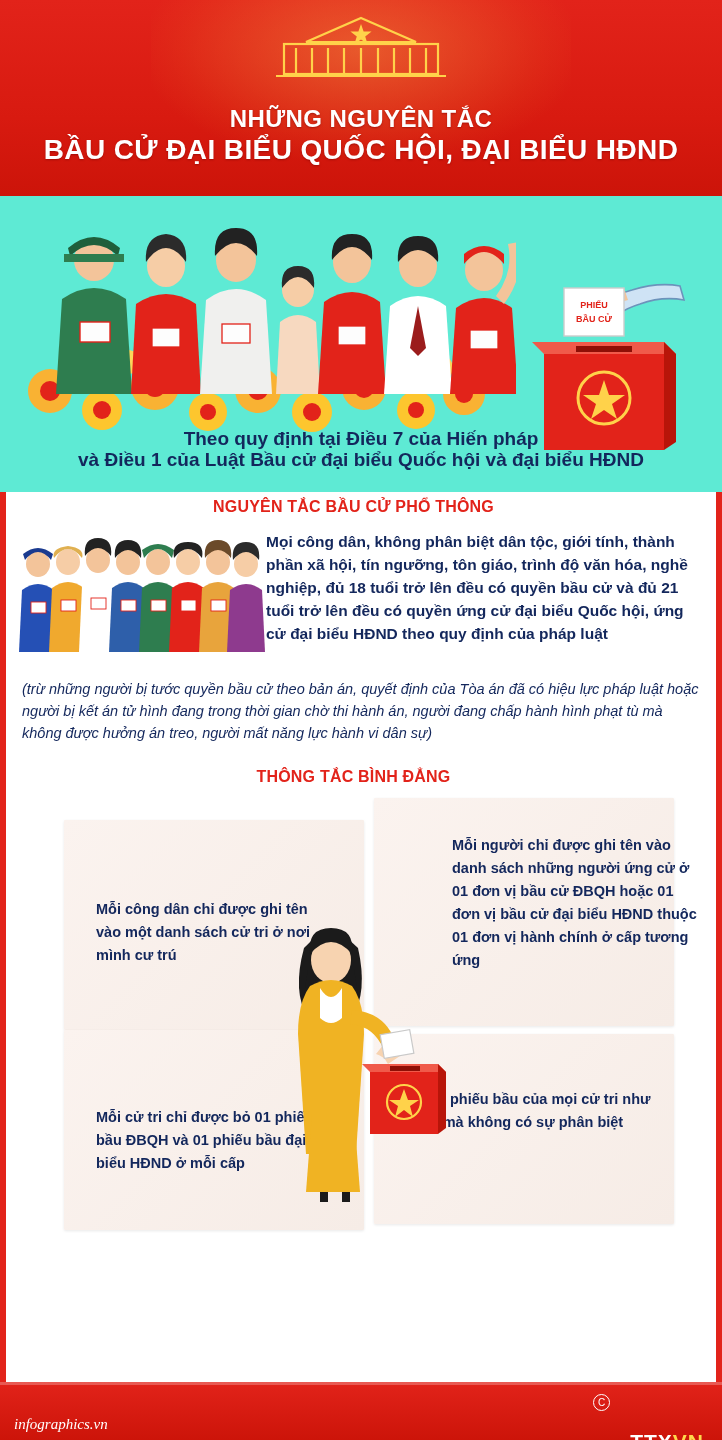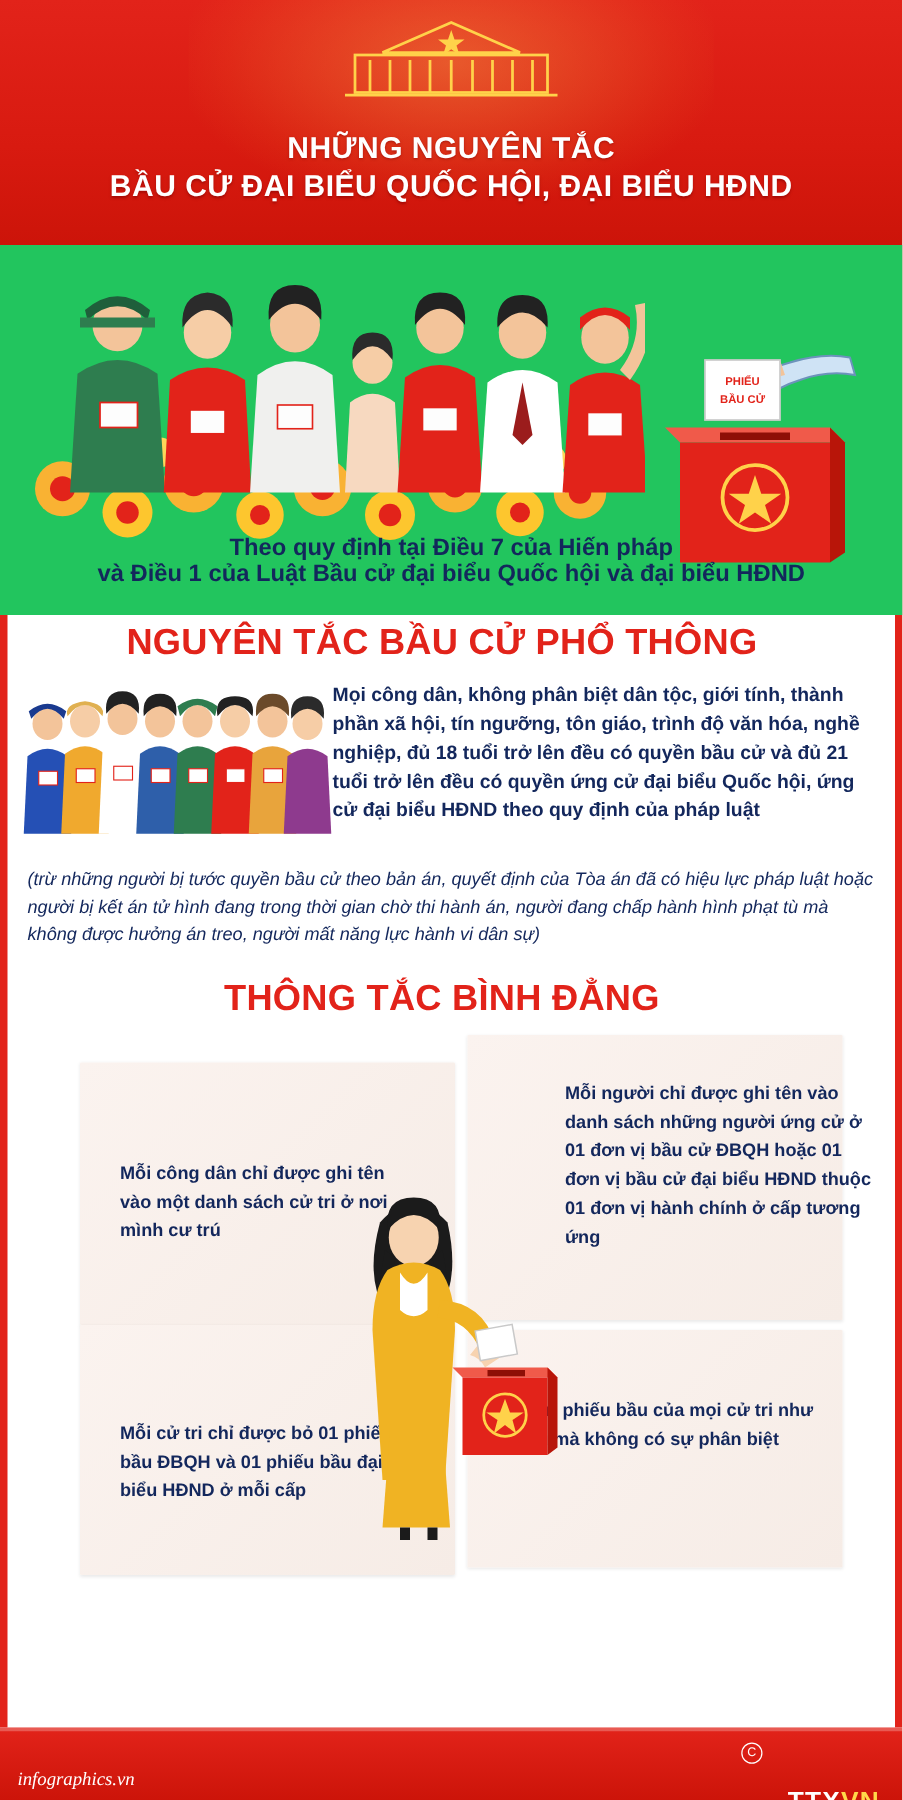--- a/index.html
+++ b/index.html
@@ -58,35 +58,35 @@
     letter-spacing: 0.4px;
     text-shadow: 0 1px 2px rgba(120,0,0,0.5);
   }
   .header-title .l1 {
     display: block;
     font-size: 24px;
     line-height: 30px;
   }
   .header-title .l2 {
     display: block;
-    font-size: 24px;
+    font-size: 28px;
     line-height: 32px;
   }
 
   
   .content {
     position: relative;
     padding: 0 0 0 0;
   }
 
   
   .hero {
     position: relative;
     height: 296px;
-    background: #22c55e;
+    background: #5eead4;
     overflow: hidden;
   }
   .hero .people {
     position: absolute;
     left: 36px;
     top: 8px;
     width: 480px;
     height: 200px;
   }
   .hero .flowers {
@@ -114,21 +114,21 @@
     color: #13275c;
     line-height: 21px;
   }
   .hero-caption span { display: block; }
 
   
   .section-heading {
     text-align: center;
     color: #e2231a;
     font-weight: bold;
-    font-size: 29px;
+    font-size: 16px;
     letter-spacing: 0.2px;
     margin: 6px 15px 12px 0;
   }
 
   
   .univ {
     position: relative;
     display: flex;
     align-items: flex-start;
     padding: 0 28px 0 16px;

